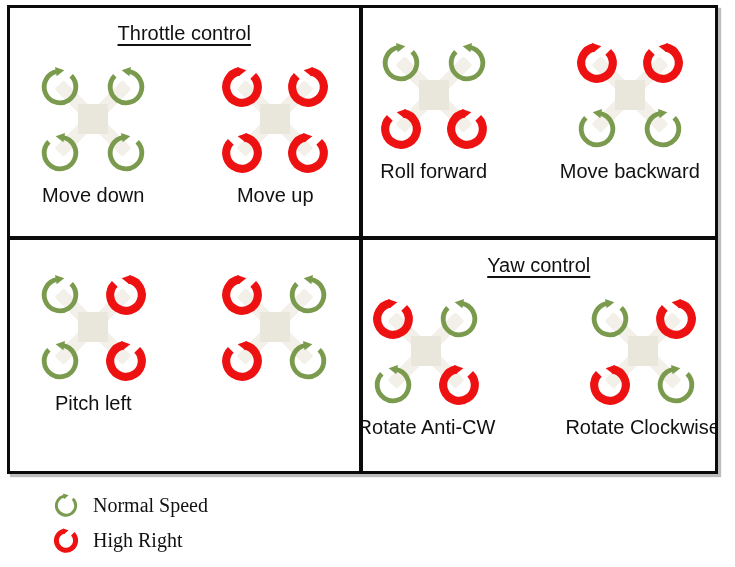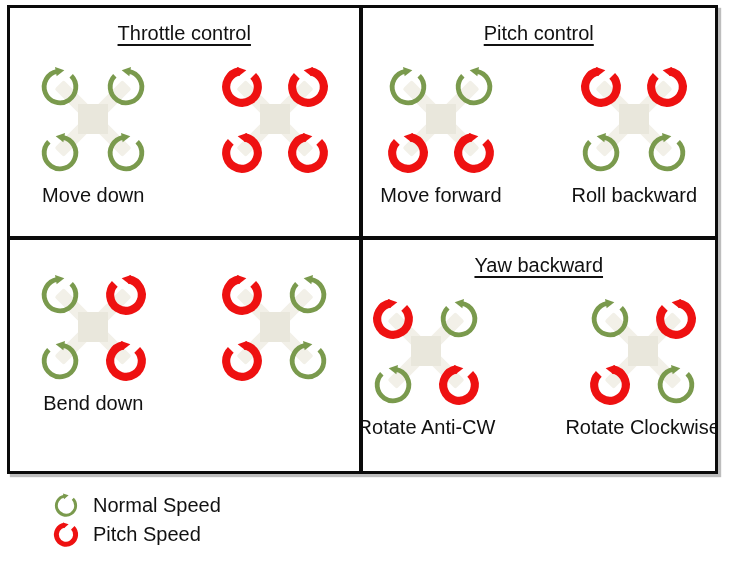--- a/index.html
+++ b/index.html
@@ -43,21 +43,21 @@
   .ccw svg{transform:scaleX(-1);}
   .rotor-green{color:var(--green);}
   .rotor-red{color:var(--red);}
   .rotor path{stroke:currentColor;fill:none;stroke-linecap:butt;}
   .rotor polygon{fill:currentColor;}
   .rotor-green path{stroke-width:5;}
   .rotor-red path{stroke-width:8.5;}
   .figure-label{font-size:20px;margin-top:9px;white-space:nowrap;}
   .legend{
     position:absolute;left:52px;top:491px;
-    display:flex;flex-direction:column;gap:1px;
+    display:flex;flex-direction:column;gap:7px;font-family:Liberation Serif, serif;
   }
   .legend-row{display:flex;align-items:center;gap:13px;}
   .legend .rotor{position:static;width:28px;height:28px;flex:0 0 28px;}
   .legend-label{font-size:20px;white-space:nowrap;}
 </style>
 </head>
 <body>
 
 <div class="stage">
   <div class="grid">
@@ -120,26 +120,26 @@
                   <polygon points="28.5,7.45 20.5,13.95 18.8,4.1"></polygon>
                 </svg>
               </div>
             <div class="rotor pos-br cw rotor-red">
                 <svg viewBox="0 0 48 48" aria-hidden="true">
                   <path d="M 35.67 13.33 A 16.5 16.5 0 1 1 21.13 8.75"></path>
                   <polygon points="28.5,7.45 20.5,13.95 18.8,4.1"></polygon>
                 </svg>
               </div>
           </div>
+          <div class="figure-label">Move up</div>
         </div>
       </div>
     </div>
 
     <div class="panel panel-tr">
-      <div class="panel-title">Pitch control</div>
       <div class="figures">
         <div class="figure">
           <div class="drone">
             <div class="arm arm-a"></div>
             <div class="arm arm-b"></div>
             <div class="hub"></div>
             <div class="rotor pos-tl cw rotor-green">
                 <svg viewBox="0 0 48 48" aria-hidden="true">
                   <path d="M 35.67 13.33 A 16.5 16.5 0 1 1 21.13 8.75"></path>
                   <polygon points="28.5,7.45 20.5,13.95 18.8,4.1"></polygon>
@@ -157,21 +157,21 @@
                   <polygon points="28.5,7.45 20.5,13.95 18.8,4.1"></polygon>
                 </svg>
               </div>
             <div class="rotor pos-br cw rotor-red">
                 <svg viewBox="0 0 48 48" aria-hidden="true">
                   <path d="M 35.67 13.33 A 16.5 16.5 0 1 1 21.13 8.75"></path>
                   <polygon points="28.5,7.45 20.5,13.95 18.8,4.1"></polygon>
                 </svg>
               </div>
           </div>
-          <div class="figure-label">Move forward</div>
+          <div class="figure-label">Roll forward</div>
         </div>
         <div class="figure">
           <div class="drone">
             <div class="arm arm-a"></div>
             <div class="arm arm-b"></div>
             <div class="hub"></div>
             <div class="rotor pos-tl cw rotor-red">
                 <svg viewBox="0 0 48 48" aria-hidden="true">
                   <path d="M 35.67 13.33 A 16.5 16.5 0 1 1 21.13 8.75"></path>
                   <polygon points="28.5,7.45 20.5,13.95 18.8,4.1"></polygon>
@@ -189,21 +189,21 @@
                   <polygon points="28.5,7.45 20.5,13.95 18.8,4.1"></polygon>
                 </svg>
               </div>
             <div class="rotor pos-br cw rotor-green">
                 <svg viewBox="0 0 48 48" aria-hidden="true">
                   <path d="M 35.67 13.33 A 16.5 16.5 0 1 1 21.13 8.75"></path>
                   <polygon points="28.5,7.45 20.5,13.95 18.8,4.1"></polygon>
                 </svg>
               </div>
           </div>
-          <div class="figure-label">Roll backward</div>
+          <div class="figure-label">Move backward</div>
         </div>
       </div>
     </div>
 
     <div class="panel panel-bl">
       <div class="figures">
         <div class="figure">
           <div class="drone">
             <div class="arm arm-a"></div>
             <div class="arm arm-b"></div>
@@ -226,21 +226,21 @@
                   <polygon points="28.5,7.45 20.5,13.95 18.8,4.1"></polygon>
                 </svg>
               </div>
             <div class="rotor pos-br cw rotor-red">
                 <svg viewBox="0 0 48 48" aria-hidden="true">
                   <path d="M 35.67 13.33 A 16.5 16.5 0 1 1 21.13 8.75"></path>
                   <polygon points="28.5,7.45 20.5,13.95 18.8,4.1"></polygon>
                 </svg>
               </div>
           </div>
-          <div class="figure-label">Bend down</div>
+          <div class="figure-label">Pitch left</div>
         </div>
         <div class="figure">
           <div class="drone">
             <div class="arm arm-a"></div>
             <div class="arm arm-b"></div>
             <div class="hub"></div>
             <div class="rotor pos-tl cw rotor-red">
                 <svg viewBox="0 0 48 48" aria-hidden="true">
                   <path d="M 35.67 13.33 A 16.5 16.5 0 1 1 21.13 8.75"></path>
                   <polygon points="28.5,7.45 20.5,13.95 18.8,4.1"></polygon>
@@ -263,21 +263,21 @@
                   <path d="M 35.67 13.33 A 16.5 16.5 0 1 1 21.13 8.75"></path>
                   <polygon points="28.5,7.45 20.5,13.95 18.8,4.1"></polygon>
                 </svg>
               </div>
           </div>
         </div>
       </div>
     </div>
 
     <div class="panel panel-br">
-      <div class="panel-title">Yaw backward</div>
+      <div class="panel-title">Yaw control</div>
       <div class="figures">
         <div class="figure">
           <div class="drone">
             <div class="arm arm-a"></div>
             <div class="arm arm-b"></div>
             <div class="hub"></div>
             <div class="rotor pos-tl cw rotor-red">
                 <svg viewBox="0 0 48 48" aria-hidden="true">
                   <path d="M 35.67 13.33 A 16.5 16.5 0 1 1 21.13 8.75"></path>
                   <polygon points="28.5,7.45 20.5,13.95 18.8,4.1"></polygon>
@@ -351,16 +351,16 @@
         </div>
       <div class="legend-label">Normal Speed</div>
     </div>
     <div class="legend-row">
       <div class="rotor cw rotor-red">
           <svg viewBox="0 0 48 48" aria-hidden="true">
             <path d="M 35.67 13.33 A 16.5 16.5 0 1 1 21.13 8.75"></path>
             <polygon points="28.5,7.45 20.5,13.95 18.8,4.1"></polygon>
           </svg>
         </div>
-      <div class="legend-label">Pitch Speed</div>
+      <div class="legend-label">High Right</div>
     </div>
   </div>
 </div>
 
 </body></html>

